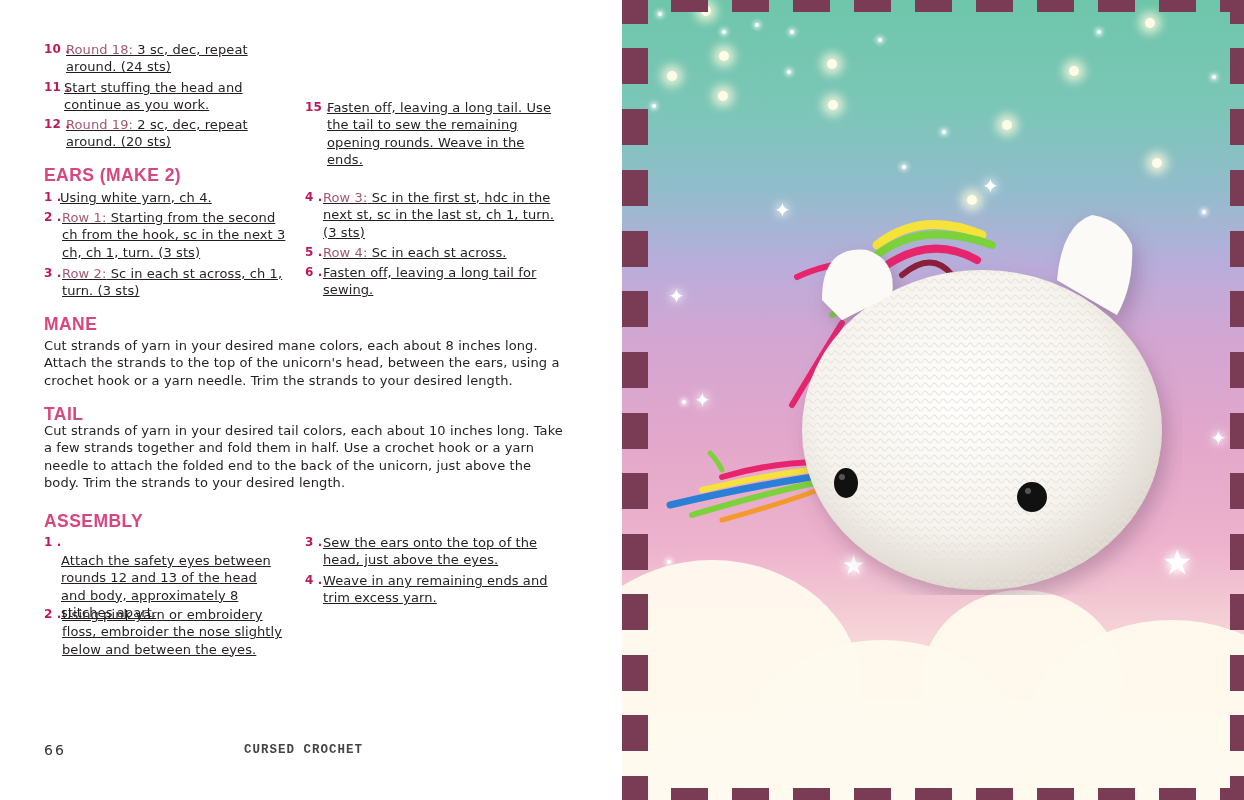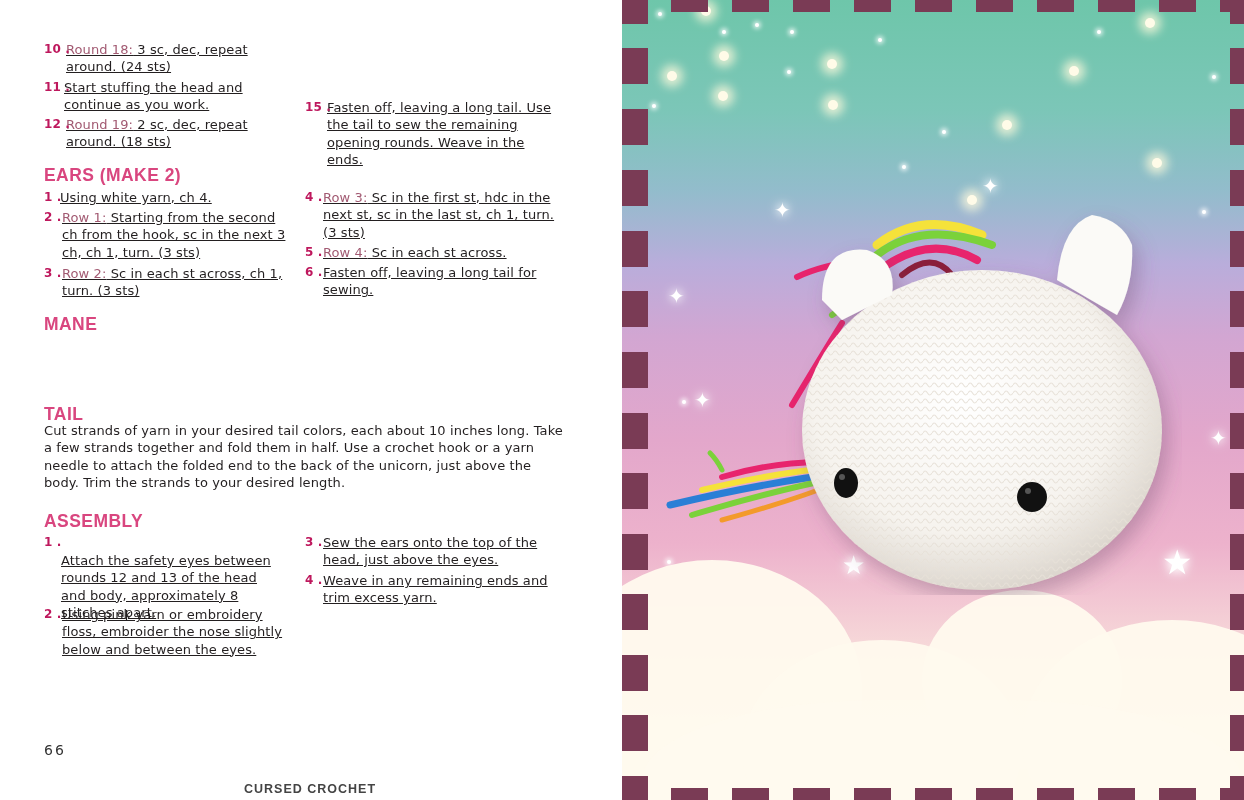--- a/index.html
+++ b/index.html
@@ -11,21 +11,21 @@
     background: linear-gradient(180deg, #6ec6aa 0%, #7cc6b8 14%, #93bccc 24%, #b9addb 33%, #d2a6d2 42%, #e3a7cb 55%, #edb2cc 68%, #f6d6d8 80%, #fcefdc 90%, #fdf6dc 100%); }
 
   .txt { font-size: 13px; line-height: 17.3px; letter-spacing: 0.1px; }
   .item { position: absolute; }
   .num { position: absolute; left: 0; top: 0; font-weight: bold; color: #be185d; font-size: 12px; }
   .body { display: block; text-decoration: underline; }
   .round { color: #a25a72; }
   .h2 { position: absolute; font-family: "Liberation Sans", sans-serif; font-weight: bold; color: #d9467f; font-size: 19px; letter-spacing: 0.5px; transform: scaleX(0.92); transform-origin: left; }
 
   .footer-num { position: absolute; left: 44px; top: 742px; font-size: 14px; color: #333; letter-spacing: 2px; }
-  .footer-title { position: absolute; left: 244px; top: 782px; font-size: 12.5px; font-weight: bold; color: #444; letter-spacing: 1px; font-family: Liberation Sans, sans-serif; }
+  .footer-title { position: absolute; left: 244px; top: 743px; font-size: 12.5px; font-weight: bold; color: #444; letter-spacing: 1px; font-family: Liberation Mono, monospace; }
 
   .dash { position: absolute; background: #7a3b55; }
 
   .star { position: absolute; width: 4px; height: 4px; border-radius: 50%; background: #fff; box-shadow: 0 0 4px 2px rgba(255,255,255,0.7); }
   .glow { position: absolute; width: 10px; height: 10px; border-radius: 50%; background: #fffbe8; box-shadow: 0 0 10px 6px rgba(255,250,220,0.75); }
   .sparkle { position: absolute; color: #fff; font-size: 20px; text-shadow: 0 0 8px #fff, 0 0 14px #fff; line-height: 1; }
 
   .cloud { position: absolute; border-radius: 50%; background: rgba(255,250,238,0.95); }
 </style>
 </head>
@@ -36,21 +36,21 @@
   <div class="item txt" style="left:44px; top:41px; width:250px;">
     <span class="num">10 .</span>
     <span class="body" style="padding-left:22px;"><span class="round">Round 18:</span><span> 3 sc, dec, repeat around. (24 sts)</span></span>
   </div>
   <div class="item txt" style="left:44px; top:79px; width:225px;">
     <span class="num">11 .</span>
     <span class="body" style="padding-left:20px;"><span>Start stuffing the head and continue as you work.</span></span>
   </div>
   <div class="item txt" style="left:44px; top:116px; width:250px;">
     <span class="num">12 .</span>
-    <span class="body" style="padding-left:22px;"><span class="round">Round 19:</span><span> 2 sc, dec, repeat around. (18 sts)</span></span>
+    <span class="body" style="padding-left:22px;"><span class="round">Round 19:</span><span> 2 sc, dec, repeat around. (20 sts)</span></span>
   </div>
 
   <div class="item txt" style="left:305px; top:99px; width:255px;">
     <span class="num">15 .</span>
     <span class="body" style="padding-left:22px;"><span>Fasten off, leaving a long tail. Use the tail to sew the remaining opening rounds. Weave in the ends.</span></span>
   </div>
 
   <div class="h2" style="left:44px; top:164px;">EARS (MAKE 2)</div>
 
   <div class="item txt" style="left:44px; top:189px; width:250px;">
@@ -73,20 +73,21 @@
   <div class="item txt" style="left:305px; top:244px; width:255px;">
     <span class="num">5 .</span>
     <span class="body" style="padding-left:18px;"><span class="round">Row 4:</span><span> Sc in each st across.</span></span>
   </div>
   <div class="item txt" style="left:305px; top:264px; width:240px;">
     <span class="num">6 .</span>
     <span class="body" style="padding-left:18px;"><span>Fasten off, leaving a long tail for sewing.</span></span>
   </div>
 
   <div class="h2" style="left:44px; top:313px;">MANE</div>
+  <div class="item txt" style="left:44px; top:337px; width:520px;">Cut strands of yarn in your desired mane colors, each about 8 inches long. Attach the strands to the top of the unicorn's head, between the ears, using a crochet hook or a yarn needle. Trim the strands to your desired length.</div>
 
   <div class="h2" style="left:44px; top:403px;">TAIL</div>
   <div class="item txt" style="left:44px; top:422px; width:522px;">Cut strands of yarn in your desired tail colors, each about 10 inches long. Take a few strands together and fold them in half. Use a crochet hook or a yarn needle to attach the folded end to the back of the unicorn, just above the body. Trim the strands to your desired length.</div>
 
   <div class="h2" style="left:44px; top:510px;">ASSEMBLY</div>
 
   <div class="item txt" style="left:44px; top:534px; width:240px;">
     <span class="num">1 .</span>
     <span class="body" style="padding-left:17px;margin-top:18px;"><span>Attach the safety eyes between rounds 12 and 13 of the head and body, approximately 8 stitches apart.</span></span>
   </div>

